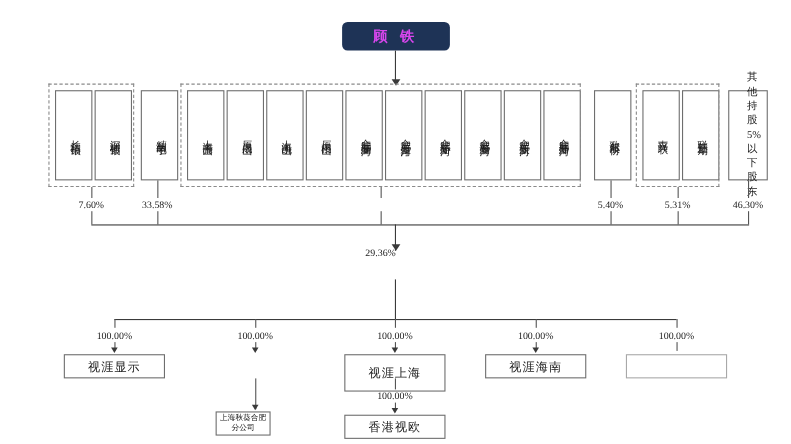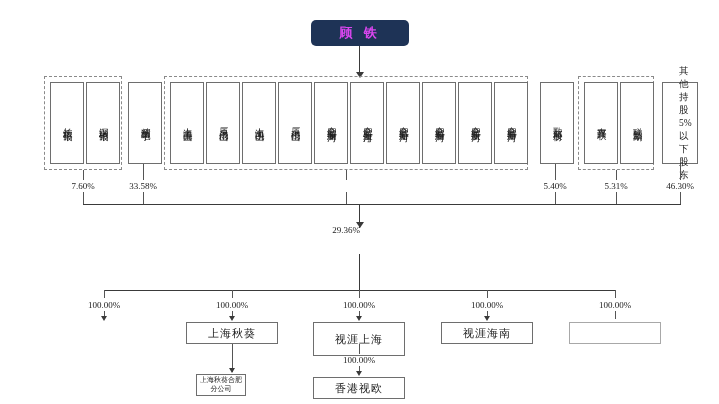--- a/index.html
+++ b/index.html
@@ -250,21 +250,21 @@
   <div class="abs vline" style="left:104px; top:311px; height:8px;"></div>
   <div class="abs arrow-down sm" style="left:101px; top:316px;"></div>
   <div class="abs vline" style="left:232px; top:311px; height:8px;"></div>
   <div class="abs arrow-down sm" style="left:229px; top:316px;"></div>
   <div class="abs vline" style="left:359px; top:311px; height:8px;"></div>
   <div class="abs arrow-down sm" style="left:356px; top:316px;"></div>
   <div class="abs vline" style="left:487px; top:311px; height:8px;"></div>
   <div class="abs arrow-down sm" style="left:484px; top:316px;"></div>
   <div class="abs vline" style="left:615px; top:311px; height:8px;"></div>
 
-  <div class="abs sub-box" style="left:186px; top:322px; width:92px; height:22px;">上海秋葵</div>
+  <div class="abs sub-box" style="left:58px;  top:322px; width:92px; height:22px;">视涯显示</div>
   <div class="abs sub-box" style="left:313px; top:322px; width:92px; height:34px;">视涯上海</div>
   <div class="abs sub-box" style="left:441px; top:322px; width:92px; height:22px;">视涯海南</div>
   <div class="abs sub-box faded blank" style="left:569px; top:322px; width:92px; height:22px;"></div>
 
   <div class="abs vline" style="left:232px; top:344px; height:28px;"></div>
   <div class="abs arrow-down sm" style="left:229px; top:368px;"></div>
   <div class="abs sub-box small" style="left:196px; top:374px; width:50px; height:22px;">上海秋葵合肥分公司</div>
 
   <div class="abs vline" style="left:359px; top:344px; height:10px;"></div>
   <div class="abs pct" style="left:329px; top:355px; width:60px;">100.00%</div>

